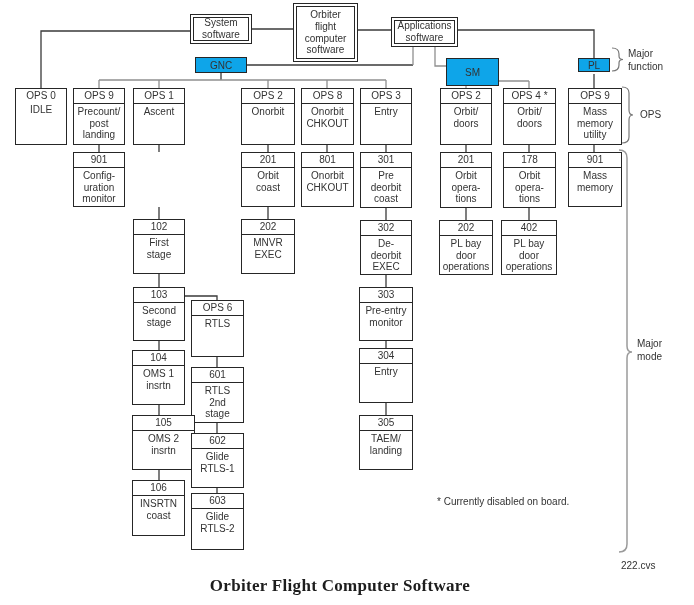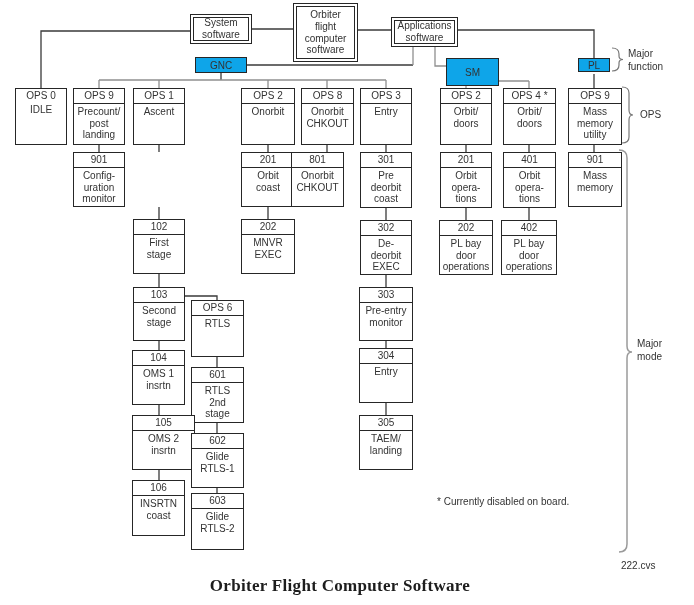--- a/index.html
+++ b/index.html
@@ -155,39 +155,39 @@
     <div class="nt">901</div>
     <div class="nb">Config-
 uration
 monitor</div>
   </div>
   <div class="node" style="left:241px;top:152px;width:54px;height:55px">
     <div class="nt">201</div>
     <div class="nb">Orbit
 coast</div>
   </div>
-  <div class="node" style="left:291px;top:152px;width:53px;height:55px">
+  <div class="node" style="left:301px;top:152px;width:53px;height:55px">
     <div class="nt">801</div>
     <div class="nb">Onorbit
 CHKOUT</div>
   </div>
   <div class="node" style="left:360px;top:152px;width:52px;height:56px">
     <div class="nt">301</div>
     <div class="nb">Pre
 deorbit
 coast</div>
   </div>
   <div class="node" style="left:440px;top:152px;width:52px;height:56px">
     <div class="nt">201</div>
     <div class="nb">Orbit
 opera-
 tions</div>
   </div>
   <div class="node" style="left:503px;top:152px;width:53px;height:56px">
-    <div class="nt">401</div>
+    <div class="nt">178</div>
     <div class="nb">Orbit
 opera-
 tions</div>
   </div>
   <div class="node" style="left:568px;top:152px;width:54px;height:55px">
     <div class="nt">901</div>
     <div class="nb">Mass
 memory</div>
   </div>
 

